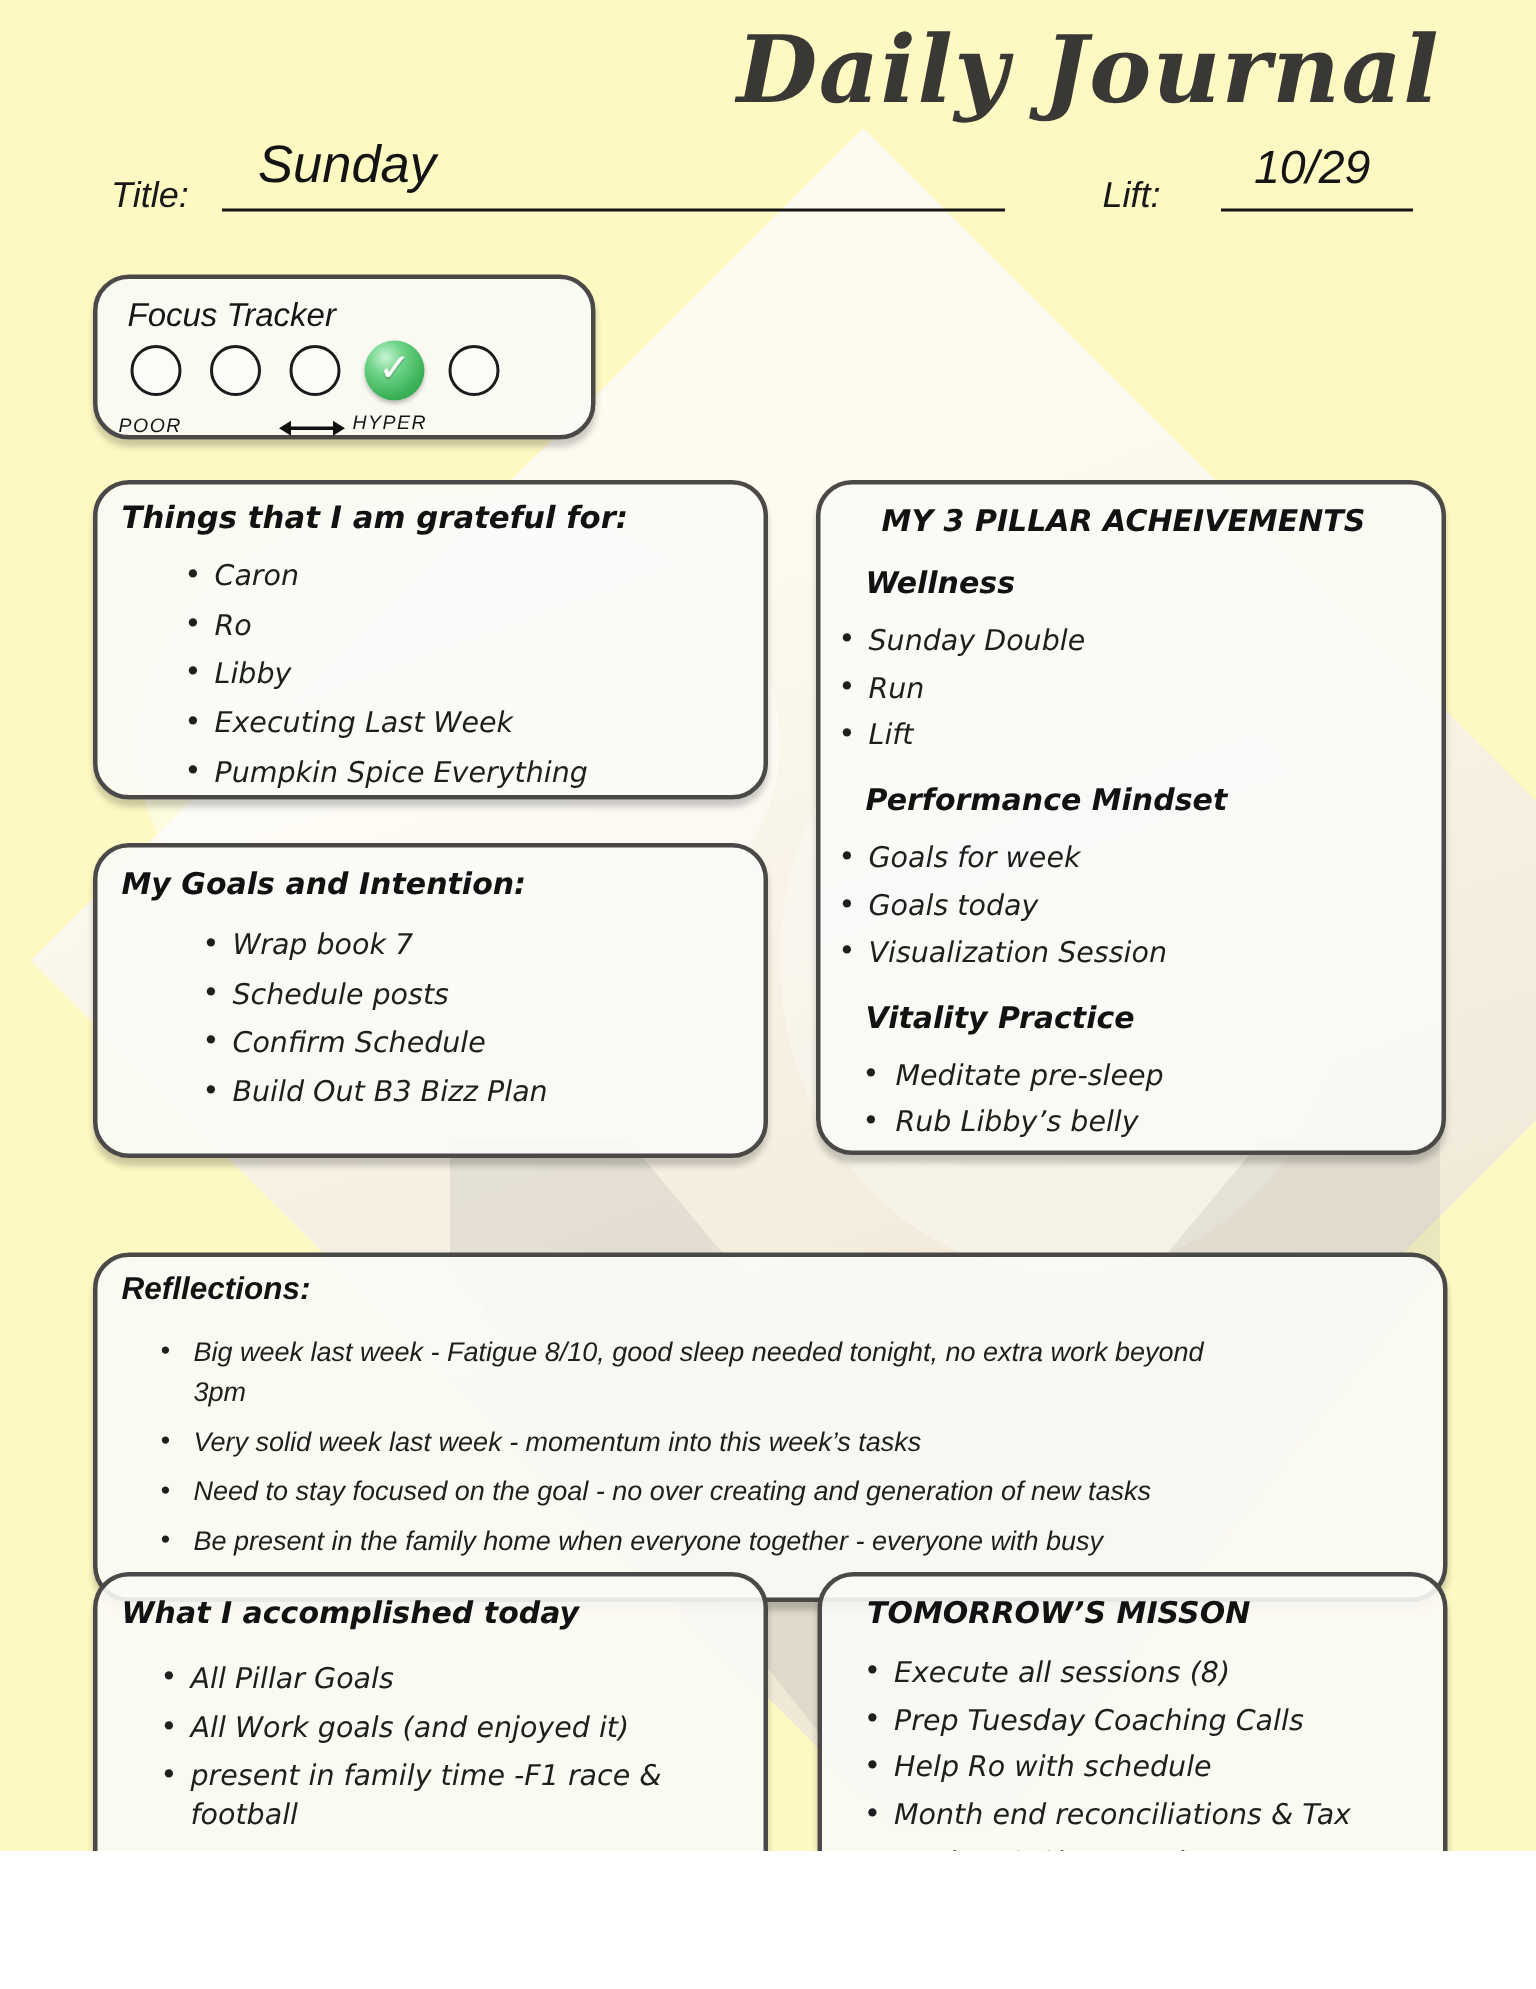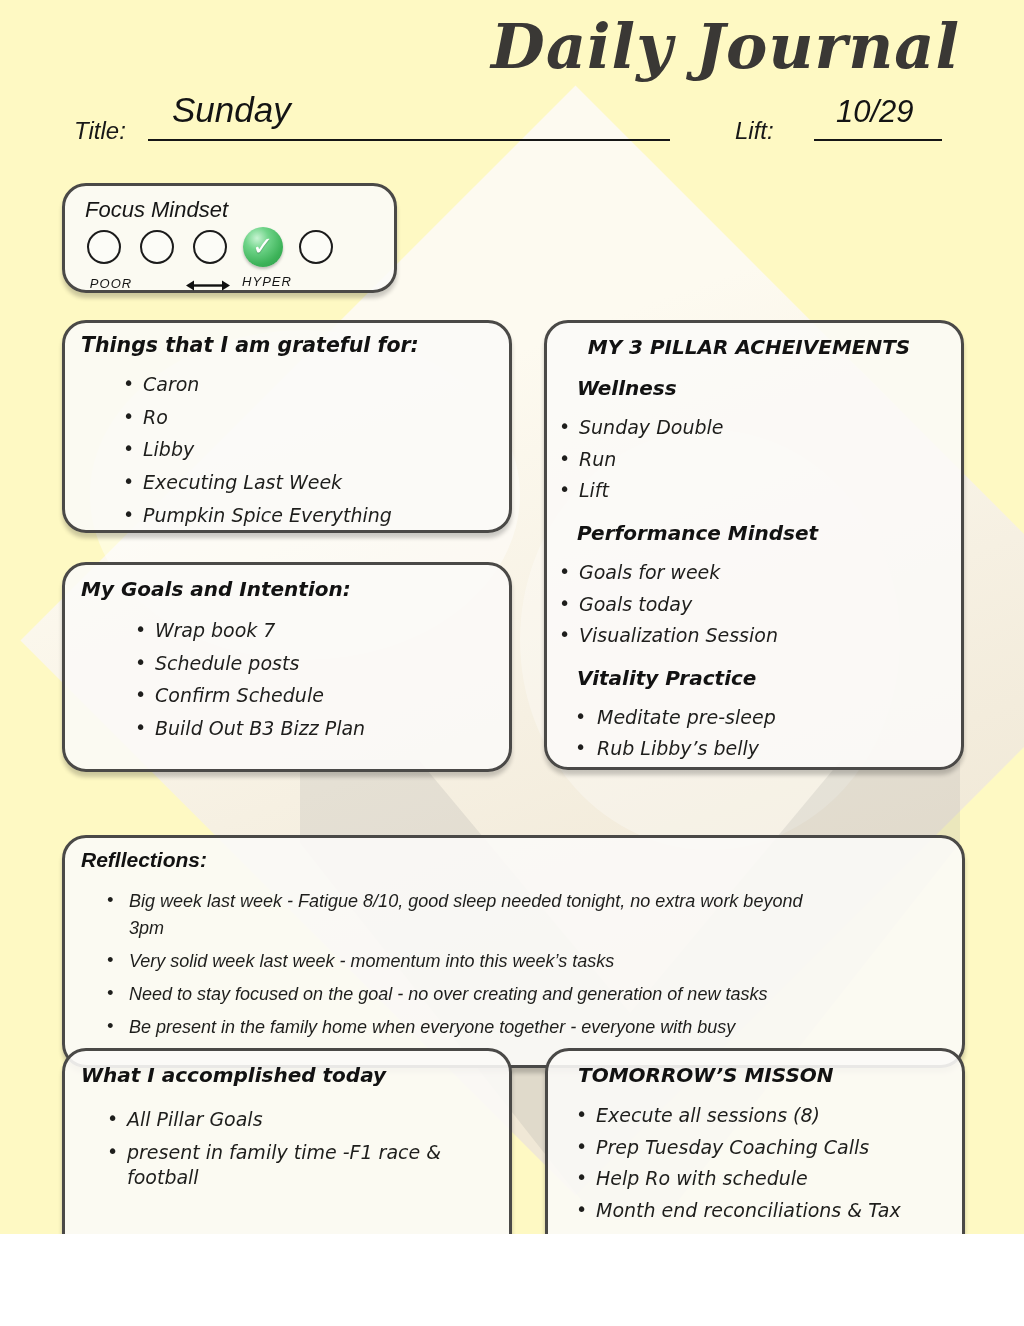--- a/index.html
+++ b/index.html
@@ -59,21 +59,21 @@
     background:rgba(253,253,251,0.55); box-sizing:border-box;
     display:flex; align-items:center; justify-content:center; }
   .circle.checked {
     width:40px; height:40px; margin:-3px 16px -3px -3px; border:none;
     background:radial-gradient(circle at 35% 28%, #c8f4d3 0%, #6fd489 30%, #3cb258 68%, #2e9a49 100%);
     box-shadow:0 2px 3px rgba(0,0,0,0.25);
   }
   .ck { color:#fff; font-size:26px; font-weight:bold; line-height:1; margin-top:-3px;
     text-shadow:0 1px 1px rgba(0,0,0,0.25); }
   .scale-label { position:absolute; font-family:"Liberation Sans", sans-serif; font-size:13px;
-    letter-spacing:1px; color:#151515; width:64px; text-align:center; }
+    letter-spacing:1px; color:#151515; width:64px; }
   .poor-label { left:14px; top:90px; }
   .hyper-label { left:170px; top:88px; }
   .range-arrow { position:absolute; left:120px; top:91px; }
   
   .grateful-card { left:62px; top:320px; width:450px; height:213px; padding:10px 14px 0 16px; }
   .grateful-card h2 { font-size:20.5px; }
   .grateful-card .bullets { margin:15px 0 0 40px; }
   
   .pillars-card { left:544px; top:320px; width:420px; height:450px; padding:12px 10px 0 0; }
   .pillars-card h2 { text-align:center; font-size:20px; }
@@ -114,21 +114,21 @@
 
   <span class="fill-label title-label">Title:</span>
   <span class="fill-value title-value">Sunday</span>
   <div class="fill-line title-line"></div>
 
   <span class="fill-label date-label">Lift:</span>
   <span class="fill-value date-value">10/29</span>
   <div class="fill-line date-line"></div>
 
   <section class="card focus-card">
-    <div class="focus-title">Focus Mindset</div>
+    <div class="focus-title">Focus Tracker</div>
     <div class="circles">
         <span class="circle"></span>
         <span class="circle"></span>
         <span class="circle"></span>
         <span class="circle checked">
           <span class="ck">✓</span>
         </span>
         <span class="circle"></span>
       </div>
     <span class="scale-label poor-label">POOR</span>
@@ -197,20 +197,21 @@
         <li>Very solid week last week - momentum into this week’s tasks</li>
         <li>Need to stay focused on the goal - no over creating and generation of new tasks</li>
         <li>Be present in the family home when everyone together - everyone with busy</li>
       </ul>
   </section>
 
   <section class="card accomplished-card">
     <h2>What I accomplished today</h2>
     <ul class="bullets">
         <li>All Pillar Goals</li>
+        <li>All Work goals (and enjoyed it)</li>
         <li>present in family time -F1 race &amp; football</li>
       </ul>
   </section>
 
   <section class="card tomorrow-card">
     <h2>TOMORROW’S MISSON</h2>
     <ul class="bullets">
         <li>Execute all sessions (8)</li>
         <li>Prep Tuesday Coaching Calls</li>
         <li>Help Ro with schedule</li>

